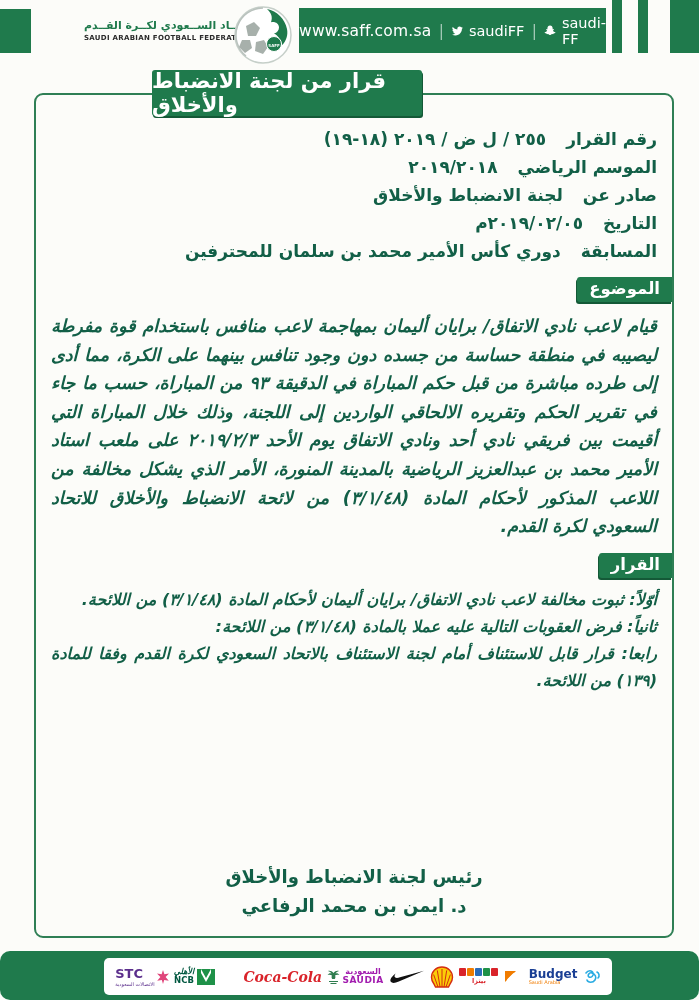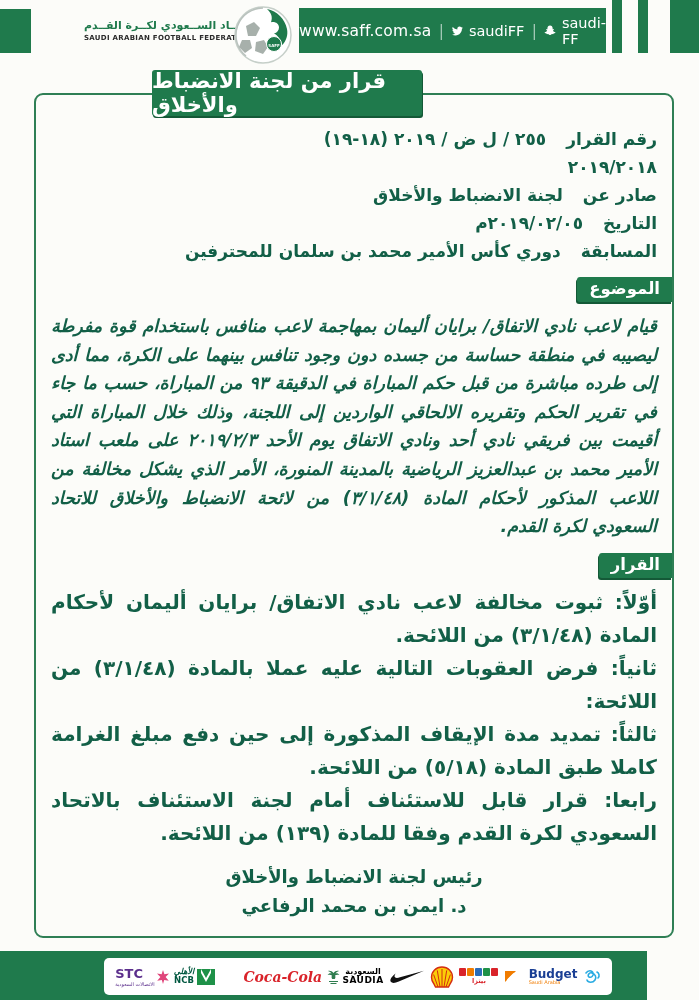--- a/index.html
+++ b/index.html
@@ -36,39 +36,39 @@
 
   .detail-row { display:flex; gap:20px; font-size:17px; line-height:28px; }
   .detail-label { white-space:nowrap; }
   .detail-value { }
 
   .section-badge { align-self:flex-start; margin-right:-15px; margin-top:12px; background:#1f7a4c; color:#fff;
                    font-size:16.5px; font-weight:bold; padding:2px 12px 4px 12px; border-radius:3px 0 0 3px;
                    box-shadow:-1px 2px 0 #145937; }
   .body-par { font-size:17.5px; line-height:28.6px; text-align:justify; margin-top:10px;font-style:italic; }
   .decision-list { margin-top:8px; }
-  .decision-list p { font-size:20px; line-height:33px; text-align:justify; }
+  .decision-list p { font-size:16px; line-height:27px; text-align:justify;font-style:italic; }
 
   .signature { margin-top:auto; text-align:center; padding-bottom:4px; }
   .signature div { font-size:18px; line-height:29px; }
 
   
-  .footer { position:absolute; left:0; top:951px; width:647px; height:49px; background:#1f7a4c; }
+  .footer { position:absolute; left:0; top:951px; width:699px; height:49px; background:#1f7a4c;border-radius:10px; }
   .sponsor-strip { position:absolute; left:104px; top:7px; width:508px; height:37px; background:#fff;
                    border-radius:5px; display:flex; align-items:center; justify-content:space-evenly;
                    padding:0 6px; overflow:hidden; }
   .sponsor { display:flex; align-items:center; gap:2px; }
   .stc-text { font-size:13px; font-weight:bold; color:#5b2e8c; }
   .stc-caption { font-size:5px; color:#5b2e8c; text-align:center; }
   .ncb-txt { text-align:center; color:#00573f; line-height:1; }
   .ncb-ar { font-size:8px; font-weight:bold;font-style:italic; }
   .ncb-en { font-size:8.5px; font-weight:bold; }
   .coke-text { font-family:"DejaVu Serif", serif; font-style:italic; font-weight:bold;
                font-size:14px; color:#d9232a; white-space:nowrap;padding-left:22px; }
-  .saudia-txt { text-align:center; line-height:1.05; color:#000000; }
+  .saudia-txt { text-align:center; line-height:1.05; color:#a21caf; }
   .saudia-ar { font-size:8px; font-weight:bold; }
   .saudia-en { font-size:9px; font-weight:bold; letter-spacing:.5px; }
   .maestro { display:flex; flex-direction:column; align-items:center; gap:1px; }
   .maestro-blocks { display:flex; gap:1px; }
   .maestro-blocks i { width:7px; height:8px; border-radius:1px; }
   .maestro-caption { font-size:6.5px; font-weight:bold; color:#d9232a; }
   .budget { display:flex; align-items:center; gap:12px; }
   .budget-txt { line-height:1; }
   .budget-name { font-size:12px; font-weight:bold; color:#1a3f94; }
   .budget-caption { font-size:5px; color:#f07c00; }
@@ -119,20 +119,21 @@
   <div class="title-badge">قرار من لجنة الانضباط والأخلاق</div>
 
   <div class="content-box">
 
     <div>
       <div class="detail-row txt">
         <span class="detail-label">رقم القرار</span>
         <span class="detail-value">٢٥٥ / ل ض / ٢٠١٩ (١٨-١٩)</span>
       </div>
       <div class="detail-row txt">
+        <span class="detail-label">الموسم الرياضي</span>
         <span class="detail-value">٢٠١٩/٢٠١٨</span>
       </div>
       <div class="detail-row txt">
         <span class="detail-label">صادر عن</span>
         <span class="detail-value">لجنة الانضباط والأخلاق</span>
       </div>
       <div class="detail-row txt">
         <span class="detail-label">التاريخ</span>
         <span class="detail-value">٢٠١٩/٠٢/٠٥م</span>
       </div>
@@ -142,21 +143,20 @@
       </div>
     </div>
 
     <div class="section-badge">الموضوع</div>
     <p class="body-par txt">قيام لاعب نادي الاتفاق/ برايان أليمان بمهاجمة لاعب منافس باستخدام قوة مفرطة ليصيبه في منطقة حساسة من جسده دون وجود تنافس بينهما على الكرة، مما أدى إلى طرده مباشرة من قبل حكم المباراة في الدقيقة ٩٣ من المباراة، حسب ما جاء في تقرير الحكم وتقريره الالحاقي الواردين إلى اللجنة، وذلك خلال المباراة التي أقيمت بين فريقي نادي أحد ونادي الاتفاق يوم الأحد ٢٠١٩/٢/٣ على ملعب استاد الأمير محمد بن عبدالعزيز الرياضية بالمدينة المنورة، الأمر الذي يشكل مخالفة من اللاعب المذكور لأحكام المادة (٣/١/٤٨) من لائحة الانضباط والأخلاق للاتحاد السعودي لكرة القدم.</p>
 
     <div class="section-badge">القرار</div>
     <div class="decision-list">
       <p class="txt">أوّلاً: ثبوت مخالفة لاعب نادي الاتفاق/ برايان أليمان لأحكام المادة (٣/١/٤٨) من اللائحة.</p>
       <p class="txt">ثانياً: فرض العقوبات التالية عليه عملا بالمادة (٣/١/٤٨) من اللائحة:</p>
-      <p class="txt">ثالثاً: تمديد مدة الإيقاف المذكورة إلى حين دفع مبلغ الغرامة كاملا طبق المادة (٥/١٨) من اللائحة.</p>
       <p class="txt">رابعا: قرار قابل للاستئناف أمام لجنة الاستئناف بالاتحاد السعودي لكرة القدم وفقا للمادة (١٣٩) من اللائحة.</p>
     </div>
 
     <div class="signature">
       <div class="txt">رئيس لجنة الانضباط والأخلاق</div>
       <div class="txt">د. ايمن بن محمد الرفاعي</div>
     </div>
   </div>
 
   <div class="footer">

